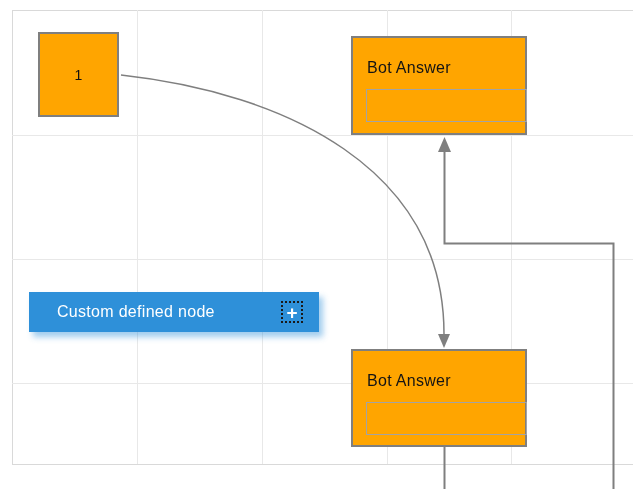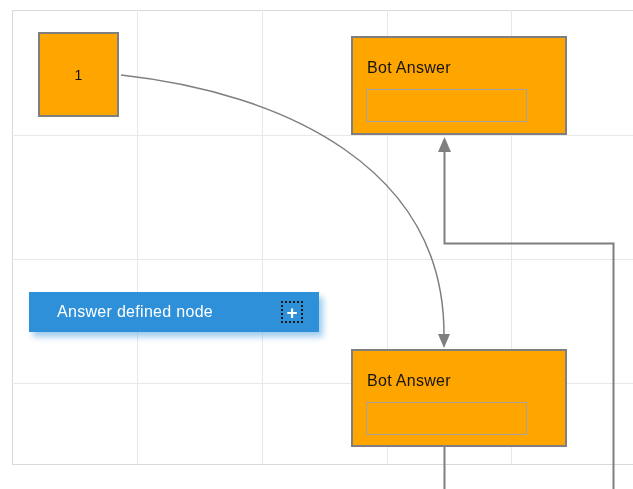--- a/index.html
+++ b/index.html
@@ -11,21 +11,21 @@
   .node { position:absolute; box-sizing:border-box; }
 
   .square-node {
     left:38px; top:32px; width:81px; height:85px;
     background:#ffa500; border:2px solid #7f7f7f;
     display:flex; align-items:center; justify-content:center;
     font-size:14px; color:#111111;
   }
 
   .bot-node {
-    width:216px; background:#ffa500; border:2px solid #7f7f7f;
+    width:176px; background:#ffa500; border:2px solid #7f7f7f;
   }
   .bot-node.pos-top    { left:351px; top:36px;  height:99px; }
   .bot-node.pos-bottom { left:351px; top:349px; height:98px; }
   .bot-title {
     position:absolute; left:14px; top:21px;
     font-size:16px; letter-spacing:0.3px; color:#141414;
   }
   .bot-field {
     position:absolute; left:13px; top:51px; width:161px; height:33px;
     border:1px solid #a3a3a3; background:transparent;
@@ -88,19 +88,19 @@
     <div class="bot-title">Bot Answer</div>
     <div class="bot-field"></div>
   </div>
 
   <div class="node bot-node pos-bottom">
     <div class="bot-title">Bot Answer</div>
     <div class="bot-field"></div>
   </div>
 
   <div class="node custom-node">
-    <span class="custom-label">Answer defined node</span>
+    <span class="custom-label">Custom defined node</span>
     <span class="plus-box">
       <span>+</span>
     </span>
   </div>
 
 </div>
 
 </body></html>

